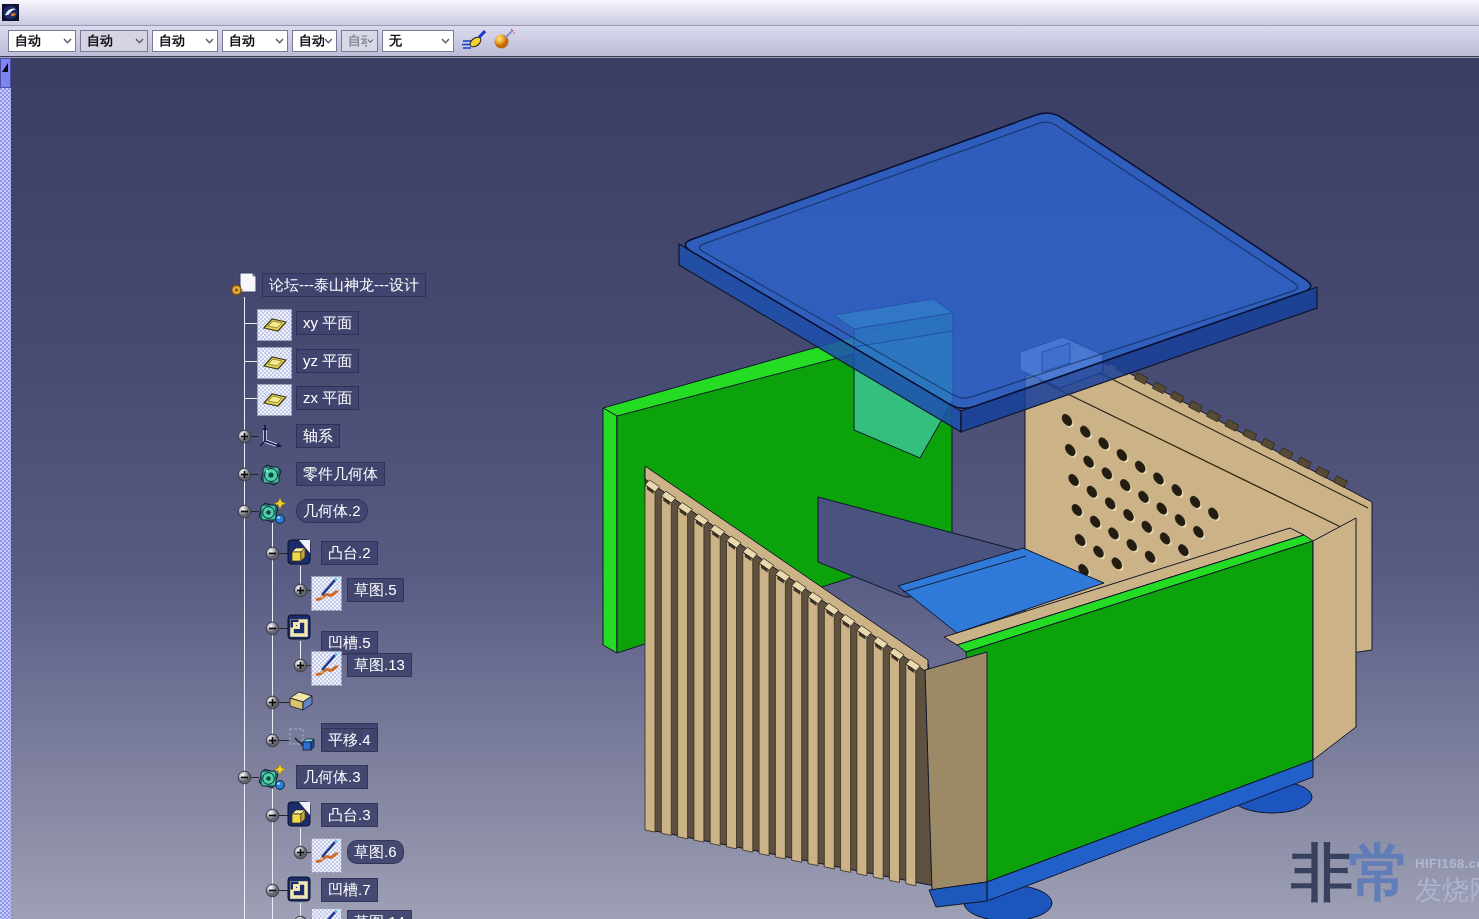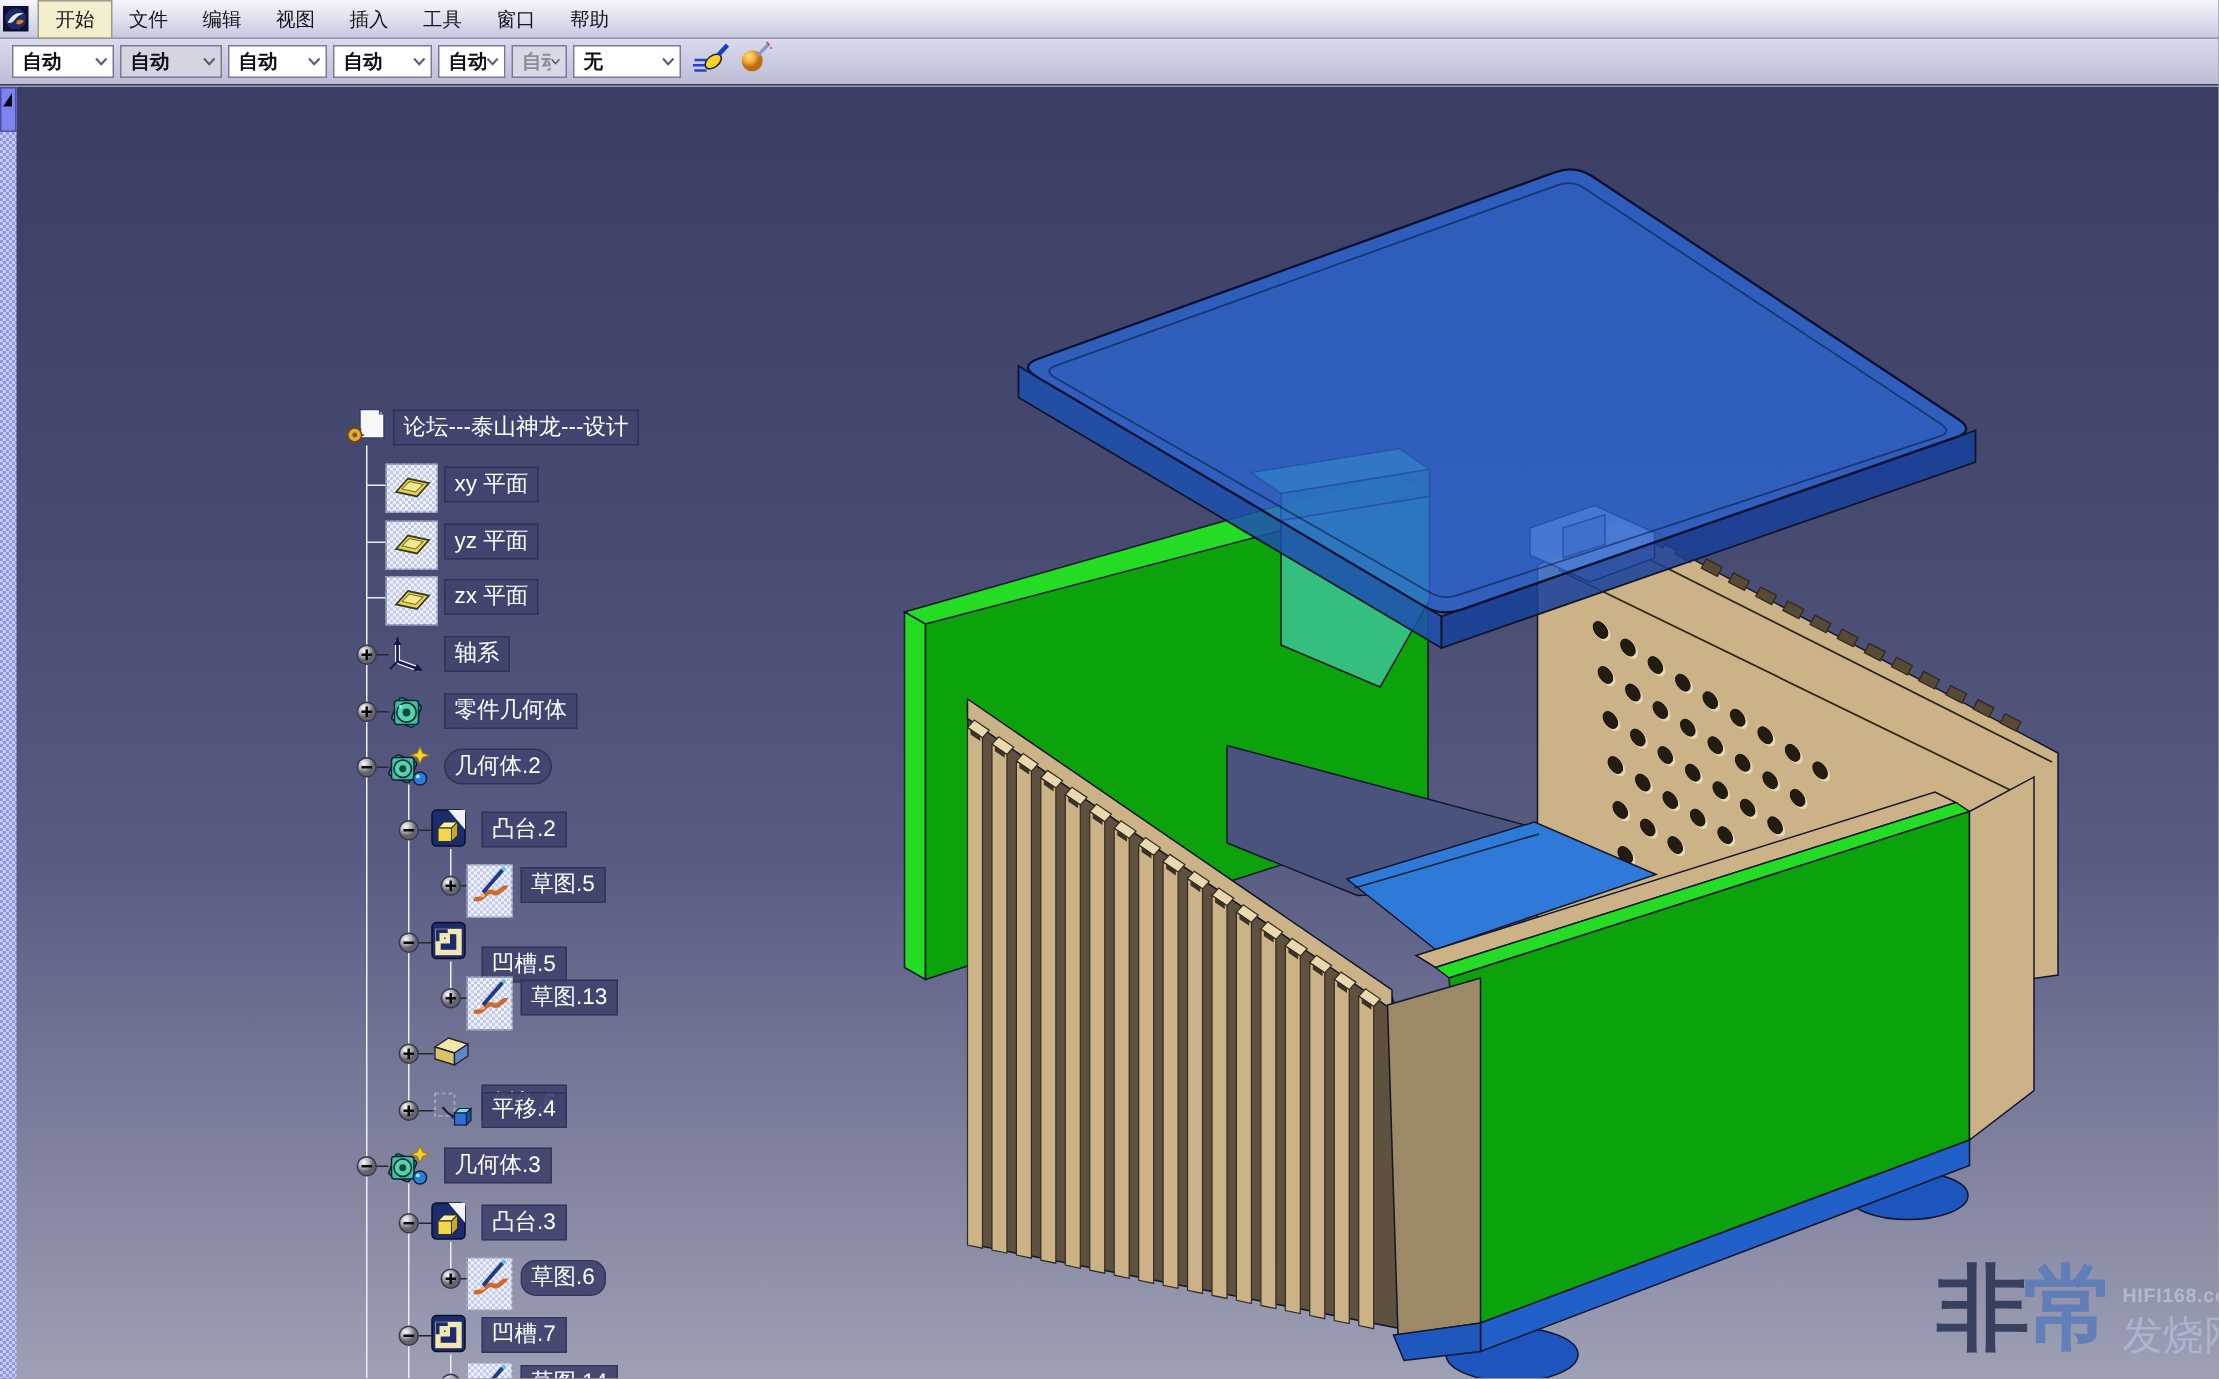--- a/index.html
+++ b/index.html
@@ -67,30 +67,20 @@
 
   <div id="menubar">
     <span id="appicon">
       <svg width="18" height="18" viewBox="0 0 18 18">
         <rect x="0" y="0" width="17" height="17" fill="#10102e"></rect>
         <circle cx="8.5" cy="8.5" r="7" fill="#1a2a6a"></circle>
         <path d="M3,11 Q7,3 14,5 Q10,6 8,9 Q6,12 3,11Z" fill="#e8e8f4"></path>
         <path d="M9,10 Q12,8 14,10 Q12,13 9,12Z" fill="#e07818"></path>
       </svg>
     </span>
-    <nav id="menus" style="display:flex;">
-        <span class="mitem active">开始</span>
-        <span class="mitem">文件</span>
-        <span class="mitem">编辑</span>
-        <span class="mitem">视图</span>
-        <span class="mitem">插入</span>
-        <span class="mitem">工具</span>
-        <span class="mitem">窗口</span>
-        <span class="mitem">帮助</span>
-      </nav>
   </div>
 
   <div id="toolbar">
       <div class="dd" style="width: 68px;">
         <span class="ddv">自动</span>
         <svg width="9" height="6" viewBox="0 0 9 6">
        <polyline points="1,1 4.5,4.8 8,1" fill="none" stroke="#5a5a74" stroke-width="1.4"></polyline>
         </svg>
       </div>
       <div class="dd flat" style="width: 68px;">

